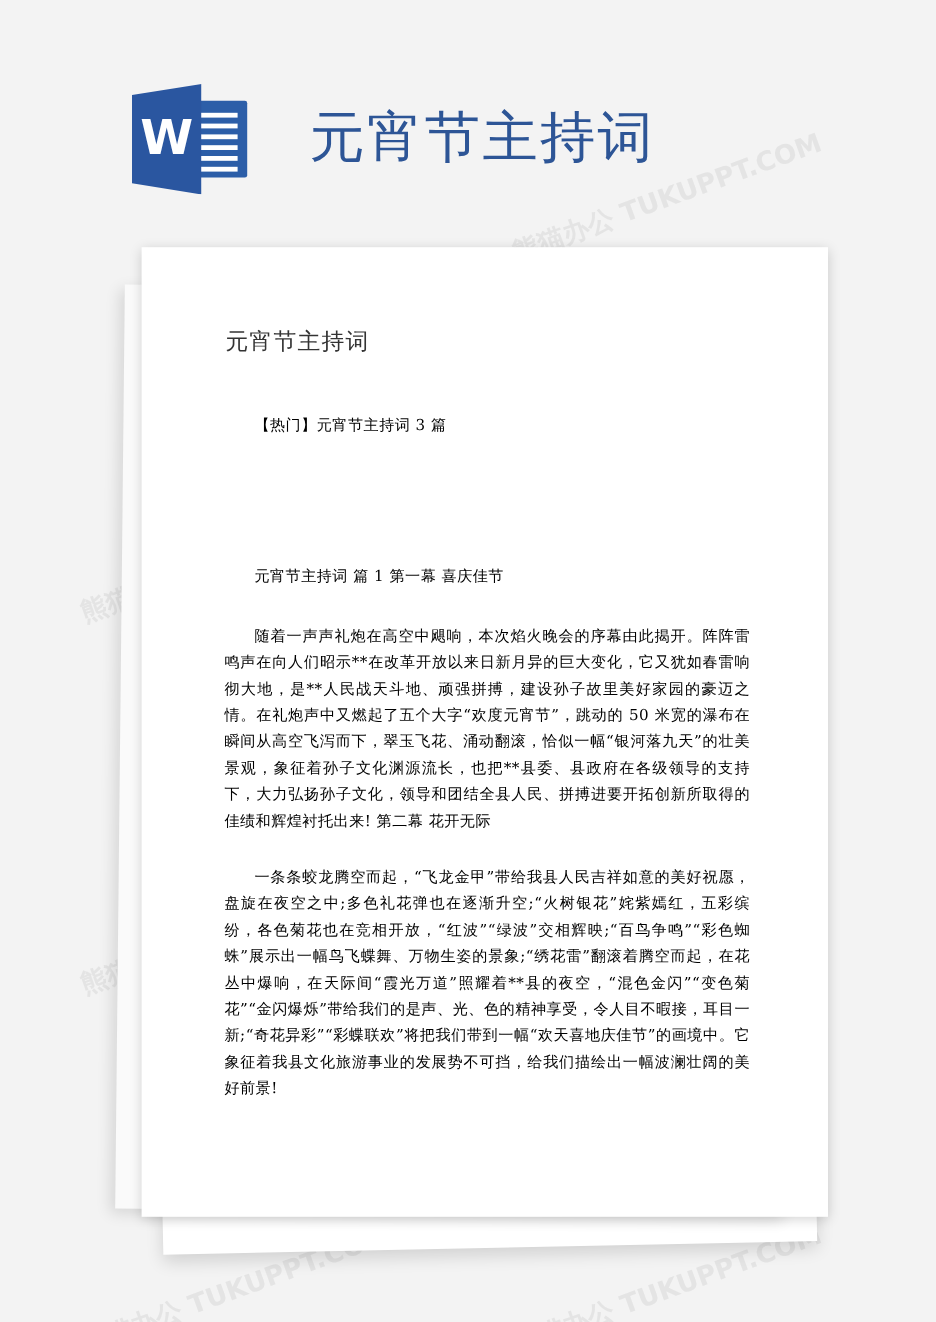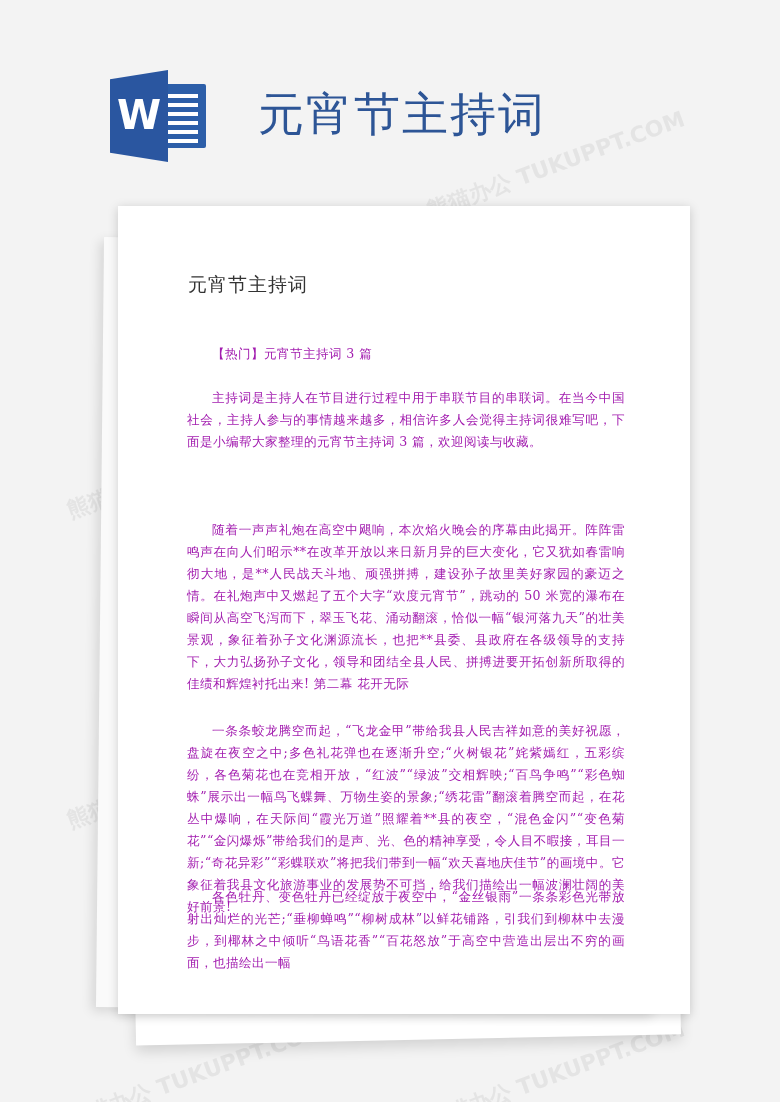--- a/index.html
+++ b/index.html
@@ -47,21 +47,21 @@
     background:#fff;
     box-shadow:0 2px 10px rgba(0,0,0,0.18);
     overflow:hidden;
   }
   .doc-title {
     position:absolute; left:70px; top:66px;
     font-size:19px; color:#333; letter-spacing:1px;
   }
   .para {
     position:absolute; left:69px; width:438px;
-    font-size:12.6px; line-height:22px; color:#a21caf;
+    font-size:12.6px; line-height:22px; color:#000000;
     text-align:justify; text-indent:25px; letter-spacing:0.4px;
   }
   .para.heading { text-indent:25px; }
   .watermark {
     position:absolute; font-family:"DejaVu Sans","Liberation Sans",sans-serif;
     font-weight:bold; font-size:22px; color:rgba(200,200,200,0.35);
     transform:rotate(-20deg); white-space:nowrap; pointer-events:none;
   }
 </style>
 </head>
@@ -91,17 +91,16 @@
 <div class="watermark" style="left:60px;top:1060px">熊猫办公 TUKUPPT.COM</div>
 <div class="watermark" style="left:420px;top:1060px">熊猫办公 TUKUPPT.COM</div>
 
 <div class="sheet-back2"></div>
 <div class="sheet-back1"></div>
 
 <div class="sheet">
   <div class="doc-title">元宵节主持词</div>
 
   <div class="para heading" style="top:137px">【热门】元宵节主持词 3 篇</div>
-  <div class="para" style="top:181px">主持词是主持人在节目进行过程中用于串联节目的串联词。在当今中国社会，主持人参与的事情越来越多，相信许多人会觉得主持词很难写吧，下面是小编帮大家整理的元宵节主持词 3 篇，欢迎阅读与收藏。</div>
+  <div class="para heading" style="top:263px">元宵节主持词 篇 1 第一幕 喜庆佳节</div>
   <div class="para" style="top:313px">随着一声声礼炮在高空中飓响，本次焰火晚会的序幕由此揭开。阵阵雷鸣声在向人们昭示**在改革开放以来日新月异的巨大变化，它又犹如春雷响彻大地，是**人民战天斗地、顽强拼搏，建设孙子故里美好家园的豪迈之情。在礼炮声中又燃起了五个大字“欢度元宵节”，跳动的 50 米宽的瀑布在瞬间从高空飞泻而下，翠玉飞花、涌动翻滚，恰似一幅“银河落九天”的壮美景观，象征着孙子文化渊源流长，也把**县委、县政府在各级领导的支持下，大力弘扬孙子文化，领导和团结全县人民、拼搏进要开拓创新所取得的佳绩和辉煌衬托出来! 第二幕 花开无际</div>
   <div class="para" style="top:514px">一条条蛟龙腾空而起，“飞龙金甲”带给我县人民吉祥如意的美好祝愿，盘旋在夜空之中;多色礼花弹也在逐渐升空;“火树银花”姹紫嫣红，五彩缤纷，各色菊花也在竞相开放，“红波”“绿波”交相辉映;“百鸟争鸣”“彩色蜘蛛”展示出一幅鸟飞蝶舞、万物生姿的景象;“绣花雷”翻滚着腾空而起，在花丛中爆响，在天际间“霞光万道”照耀着**县的夜空，“混色金闪”“变色菊花”“金闪爆烁”带给我们的是声、光、色的精神享受，令人目不暇接，耳目一新;“奇花异彩”“彩蝶联欢”将把我们带到一幅“欢天喜地庆佳节”的画境中。它象征着我县文化旅游事业的发展势不可挡，给我们描绘出一幅波澜壮阔的美好前景!</div>
-  <div class="para" style="top:680px">各色牡丹、变色牡丹已经绽放于夜空中，“金丝银雨”一条条彩色光带放射出灿烂的光芒;“垂柳蝉鸣”“柳树成林”以鲜花铺路，引我们到柳林中去漫步，到椰林之中倾听“鸟语花香”“百花怒放”于高空中营造出层出不穷的画面，也描绘出一幅</div>
 </div>
 
 </body></html>

